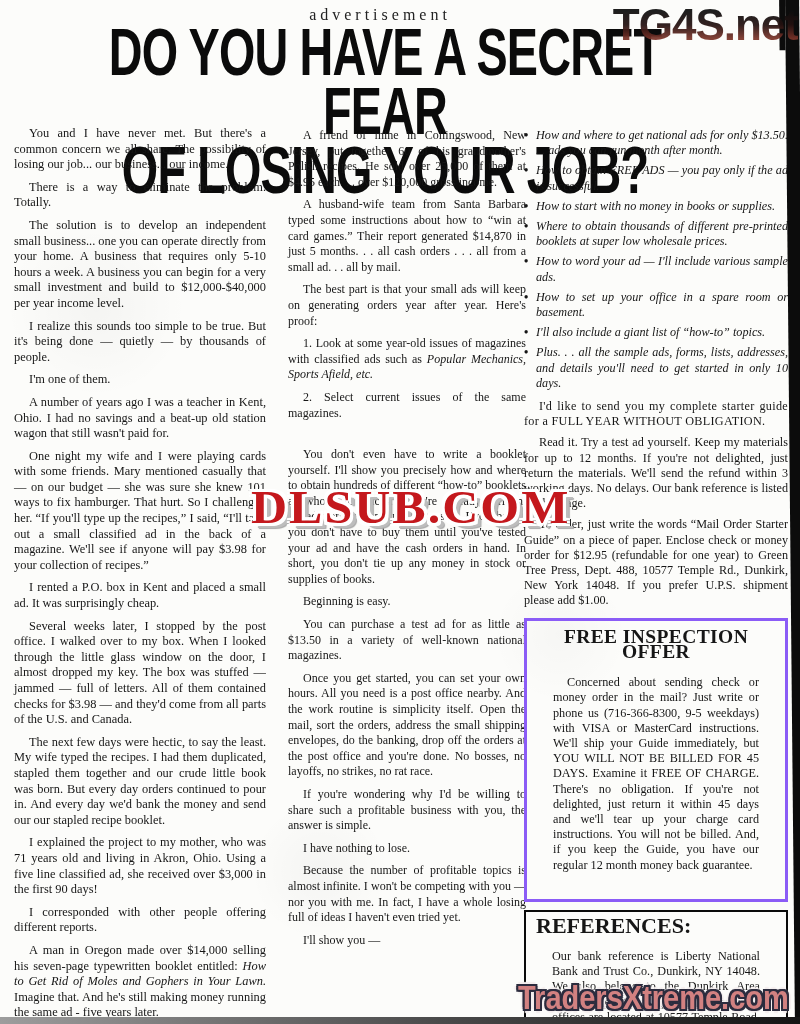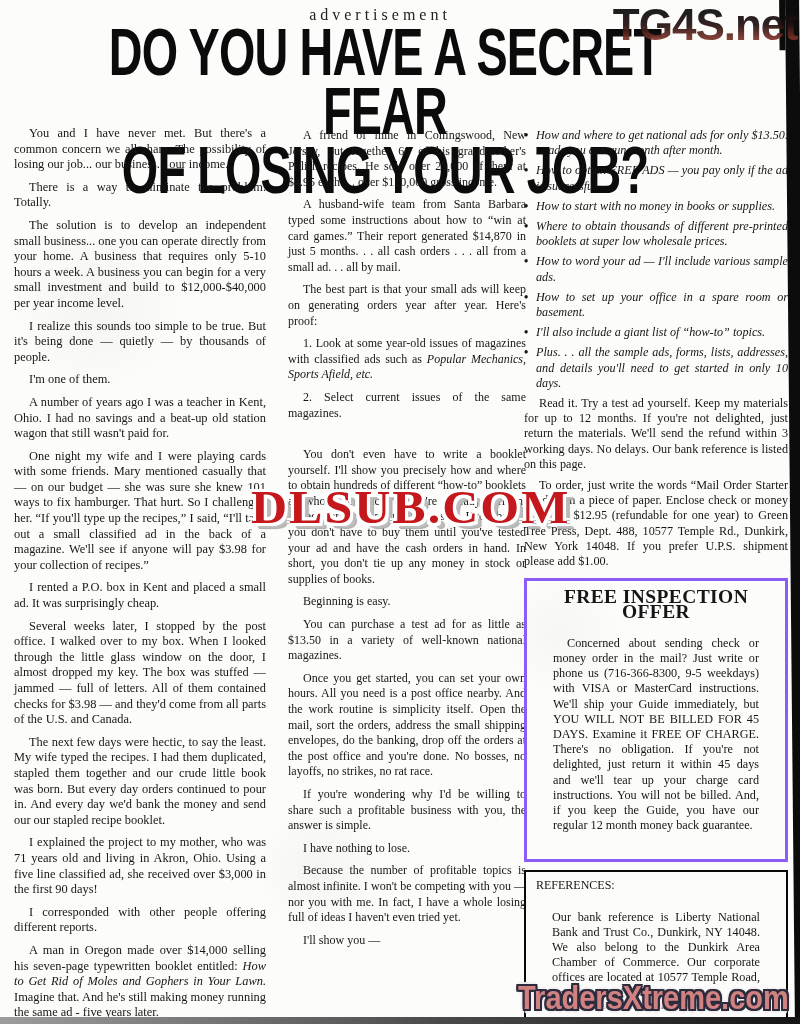--- a/index.html
+++ b/index.html
@@ -40,21 +40,21 @@
     border:3px solid #8b5cf6;padding:8px 10px 10px 10px;margin:9px 0 8px 0;
   }
   .offer-box .box-title{
     text-align:center;font-weight:bold;font-size:19.5px;letter-spacing:.4px;
     margin:0 0 6px 0;text-indent:0;
   }
   .ref-box{
     border:2px solid #0a0a0a;padding:6px 10px 22px 10px;margin:0;
   }
   .ref-box .box-title{
-    font-weight:normal;font-size:12px;margin:0 0 12px 0;text-indent:0;text-align:left;
+    font-weight:bold;font-size:22px;margin:0 0 12px 0;text-indent:0;text-align:left;
   }
   .box-body{margin:16px;text-indent:0;text-align:justify;}
   .copyright{
     position:absolute;left:534px;top:1000px;font-size:10.5px;color:#222;padding-left:30px;
   }
   
   .wm-top{
     position:absolute;top:3px;right:2px;z-index:6;opacity:.93;
     font-family:"Liberation Sans", sans-serif;font-weight:bold;font-size:44px;line-height:44px;
     background:linear-gradient(to bottom,#0e0e0e 18%,#241110 50%,#7e352a 82%,#491a13);
@@ -138,20 +138,21 @@
   <div class="col col3">
     <div class="bullet-item"><span class="marker">•</span><span>How and where to get national ads for only $13.50. . . ads you can run month after month.</span></div>
     <div class="bullet-item"><span class="marker">•</span><span>How to obtain FREE ADS — you pay only if the ad is successful.</span></div>
     <div class="bullet-item"><span class="marker">•</span><span>How to start with no money in books or supplies.</span></div>
     <div class="bullet-item"><span class="marker">•</span><span>Where to obtain thousands of different pre-printed booklets at super low wholesale prices.</span></div>
     <div class="bullet-item"><span class="marker">•</span><span>How to word your ad — I'll include various sample ads.</span></div>
     <div class="bullet-item"><span class="marker">•</span><span>How to set up your office in a spare room or basement.</span></div>
     <div class="bullet-item"><span class="marker">•</span><span>I'll also include a giant list of “how-to” topics.</span></div>
     <div class="bullet-item"><span class="marker">•</span><span>Plus. . . all the sample ads, forms, lists, addresses, and details you'll need to get started in only 10 days.</span></div>
 
+    <p class="p caps" style="margin-top:8px;">I'd like to send you my complete starter guide for a FULL YEAR WITHOUT OBLIGATION.</p>
     <p class="p">Read it. Try a test ad yourself. Keep my materials for up to 12 months. If you're not delighted, just return the materials. We'll send the refund within 3 working days. No delays. Our bank reference is listed on this page.</p>
     <p class="p">To order, just write the words “Mail Order Starter Guide” on a piece of paper. Enclose check or money order for $12.95 (refundable for one year) to Green Tree Press, Dept. 488, 10577 Temple Rd., Dunkirk, New York 14048. If you prefer U.P.S. shipment please add $1.00.</p>
 
     <div class="offer-box">
       <p class="box-title">FREE INSPECTION OFFER</p>
       <p class="box-body" style="text-indent:14px;">Concerned about sending check or money order in the mail? Just write or phone us (716-366-8300, 9-5 weekdays) with VISA or MasterCard instructions. We'll ship your Guide immediately, but YOU WILL NOT BE BILLED FOR 45 DAYS. Examine it FREE OF CHARGE. There's no obligation. If you're not delighted, just return it within 45 days and we'll tear up your charge card instructions. You will not be billed. And, if you keep the Guide, you have our regular 12 month money back guarantee.</p>
     </div>
 
     <div class="ref-box">
       <p class="box-title">REFERENCES:</p>

